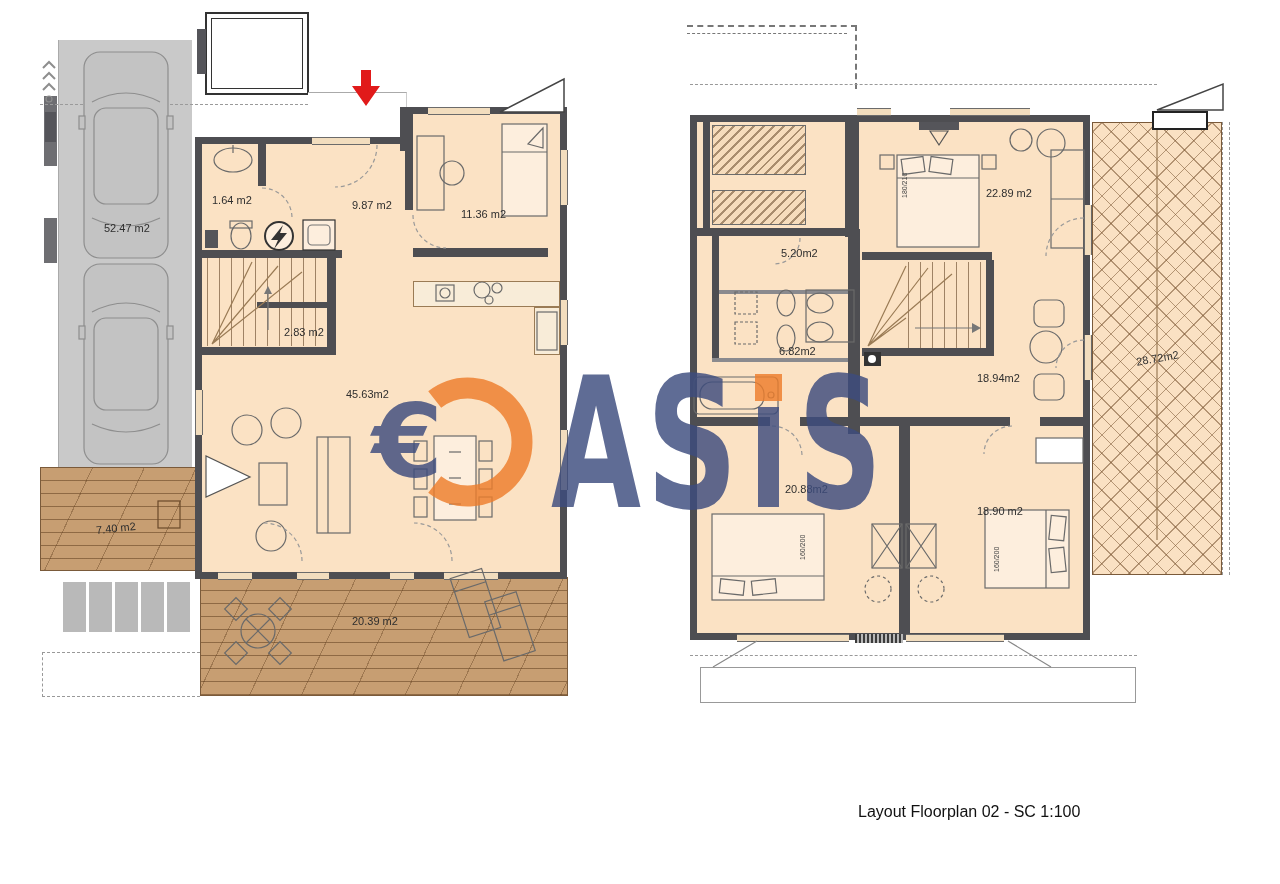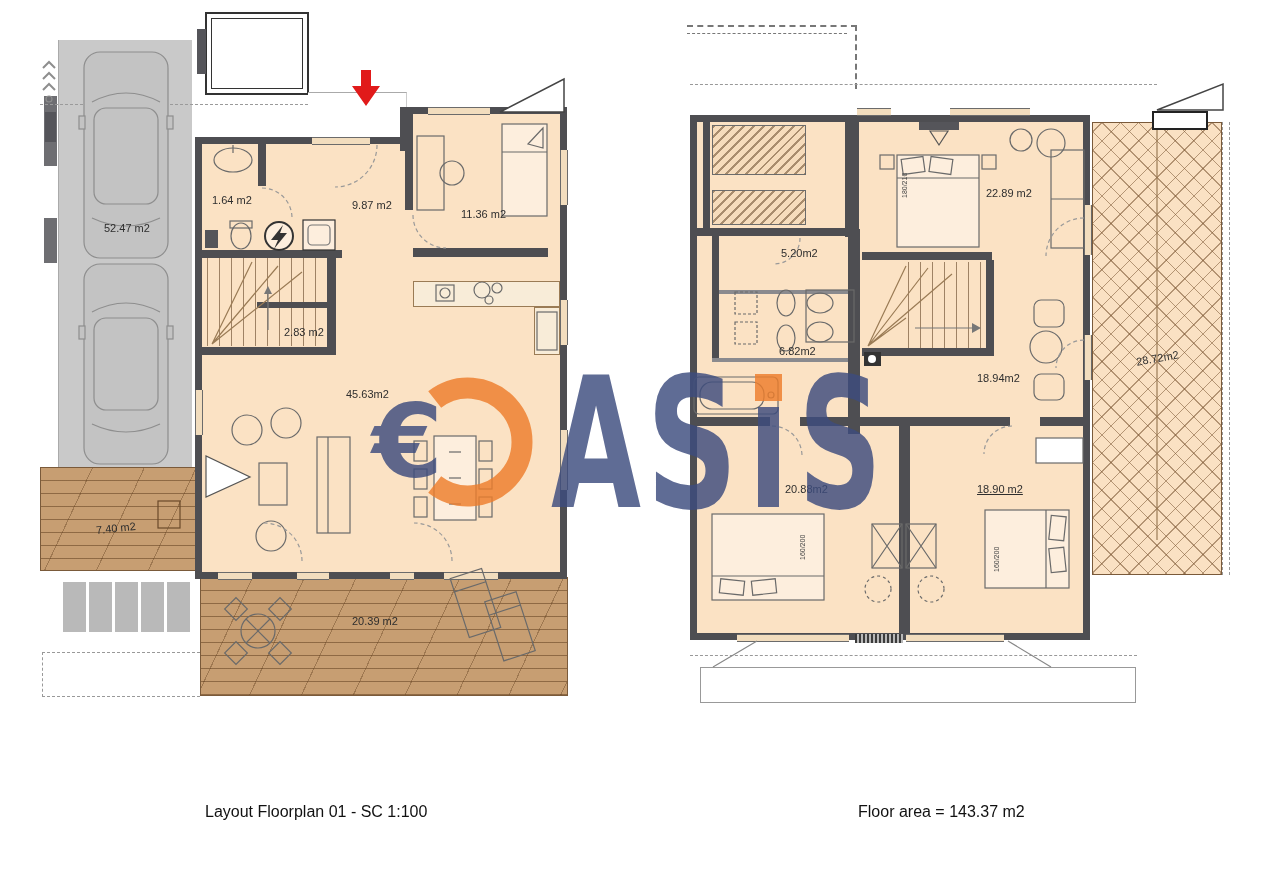--- a/index.html
+++ b/index.html
@@ -301,32 +301,31 @@
   <span class="lbl" style="left:346px;top:388px;">45.63m2</span>
   <span class="lbl" style="left:104px;top:222px;">52.47 m2</span>
   <span class="lbl" style="left:96px;top:522px;transform:rotate(-6deg);">7.40 m2</span>
   <span class="lbl" style="left:352px;top:615px;">20.39 m2</span>
 
   <span class="lbl" style="left:986px;top:187px;">22.89 m2</span>
   <span class="lbl" style="left:781px;top:247px;">5.20m2</span>
   <span class="lbl" style="left:779px;top:345px;">6.82m2</span>
   <span class="lbl" style="left:977px;top:372px;">18.94m2</span>
   <span class="lbl" style="left:785px;top:483px;">20.88m2</span>
-  <span class="lbl" style="left:977px;top:483px;text-decoration:underline;">18.90 m2</span>
+  <span class="lbl" style="left:977px;top:505px;">18.90 m2</span>
   <span class="lbl" style="left:1136px;top:352px;transform:rotate(-10deg);">28.72m2</span>
 
   <span class="lblv" style="left:901px;top:198px;">180/210</span>
   <span class="lblv" style="left:799px;top:560px;">160/200</span>
   <span class="lblv" style="left:993px;top:572px;">160/200</span>
 
   <div class="caption" style="left:205px;top:801px;">
-    <div>Layout Floorplan 01 - SC 1:100</div>
   </div>
   <div class="caption" style="left:858px;top:801px;">
-    <div>Floor area = 143.37 m2</div>
+    <div>Layout Floorplan 02 - SC 1:100</div>
   </div>
 
   <svg id="watermark" width="1280" height="884" viewBox="0 0 1280 884">
     <g opacity="0.82">
       <text x="372" y="477" font-family="DejaVu Sans, sans-serif" font-weight="bold" font-size="102" fill="#3d4c7e">€</text>
       <path d="M434.7,399.5 A54,54 0 1 1 434.7,484.5" fill="none" stroke="#ee7e2c" stroke-width="21"></path>
       <text x="551" y="507" font-family="DejaVu Sans, sans-serif" font-weight="bold" font-size="181" fill="#3d4c7e" textLength="90" lengthAdjust="spacingAndGlyphs">A</text>
       <text x="646" y="507" font-family="DejaVu Sans, sans-serif" font-weight="bold" font-size="181" fill="#3d4c7e" textLength="92" lengthAdjust="spacingAndGlyphs">S</text>
       <rect x="758" y="407" width="21" height="100" fill="#3d4c7e"></rect>
       <rect x="755" y="374" width="27" height="27" fill="#ee7e2c"></rect>

